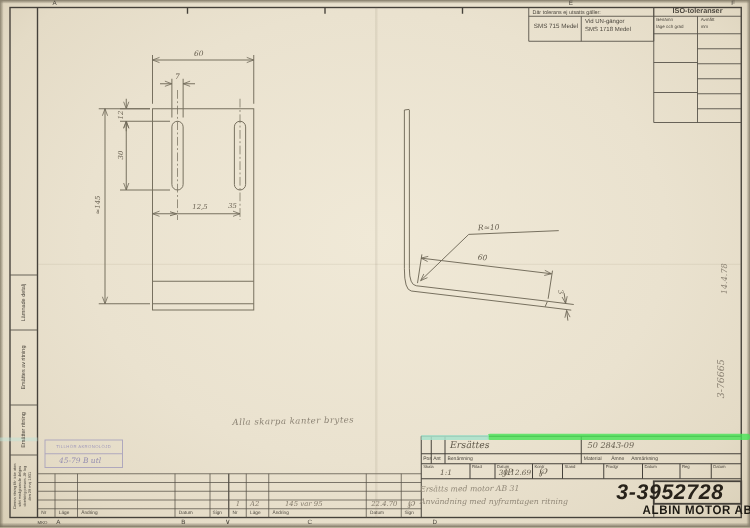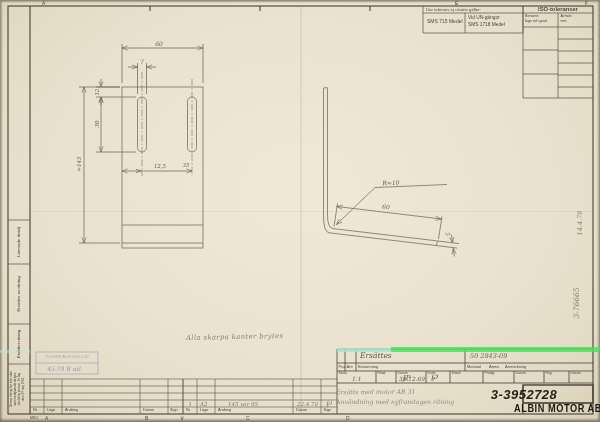--- a/index.html
+++ b/index.html
@@ -238,21 +238,21 @@
   <div class="t" style="left:570.5px;top:372.3px;font-size:3.4px;">Datum</div>
 
   <div class="t hand" style="left:352px;top:375.5px;font-size:6px;">1:1</div>
   <div class="t hand" style="left:379px;top:374.5px;font-size:7px;margin-left:24px;">JP</div>
   <div class="t hand" style="left:399px;top:376.5px;font-size:5.8px;">30.12.69</div>
   <div class="t hand" style="left:431px;top:372.5px;font-size:8px;">℘</div>
 
   <div class="t hand" style="left:336px;top:389px;font-size:6.2px;color:#918878;transform:rotate(-0.5deg);">Ersätts med motor AB 31</div>
   <div class="t hand" style="left:336px;top:399px;font-size:6.2px;color:#918878;">Användning med nyframtagen ritning</div>
 
-  <div class="t c" style="left:524px;top:394px;font-size:13px;font-weight:bold;font-style:italic;color:#27221a;letter-spacing:.5px;">3-3952728</div>
+  <div class="t c" style="left:536px;top:394px;font-size:17px;font-weight:bold;font-style:italic;color:#27221a;letter-spacing:.5px;">3-3952728</div>
   <div class="t c" style="left:558px;top:408.5px;font-size:10px;font-weight:bold;color:#1c1913;letter-spacing:.6px;transform:translate(-50%,-50%) scaleX(.92);">ALBIN MOTOR AB</div>
 
   <div class="t" style="left:33px;top:408.5px;font-size:3.8px;">Nr</div>
   <div class="t" style="left:47px;top:408.5px;font-size:3.8px;">Läge</div>
   <div class="t" style="left:65px;top:408.5px;font-size:3.8px;">Ändring</div>
   <div class="t" style="left:143px;top:408.5px;font-size:3.8px;">Datum</div>
   <div class="t" style="left:170px;top:408.5px;font-size:3.8px;">Sign</div>
   <div class="t" style="left:186px;top:408.5px;font-size:3.8px;">Nr</div>
   <div class="t" style="left:200px;top:408.5px;font-size:3.8px;">Läge</div>
   <div class="t" style="left:218px;top:408.5px;font-size:3.8px;">Ändring</div>

